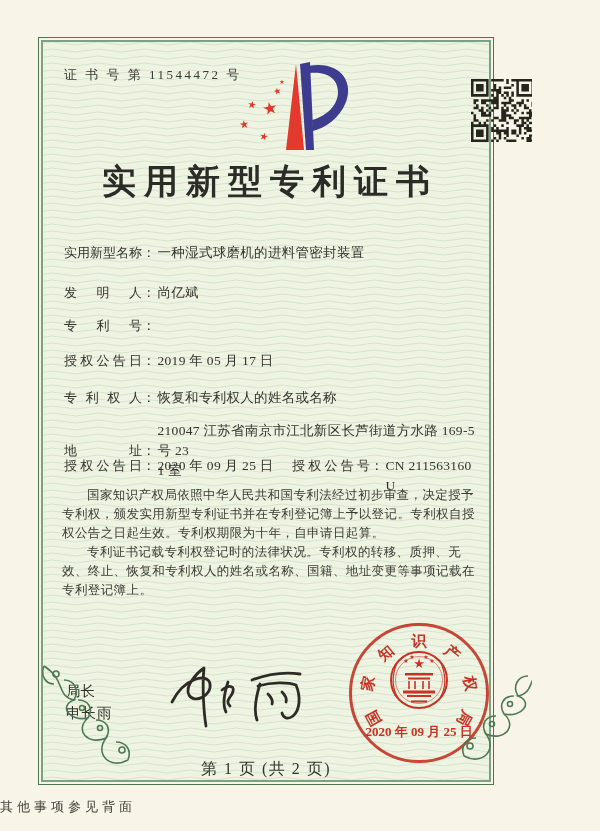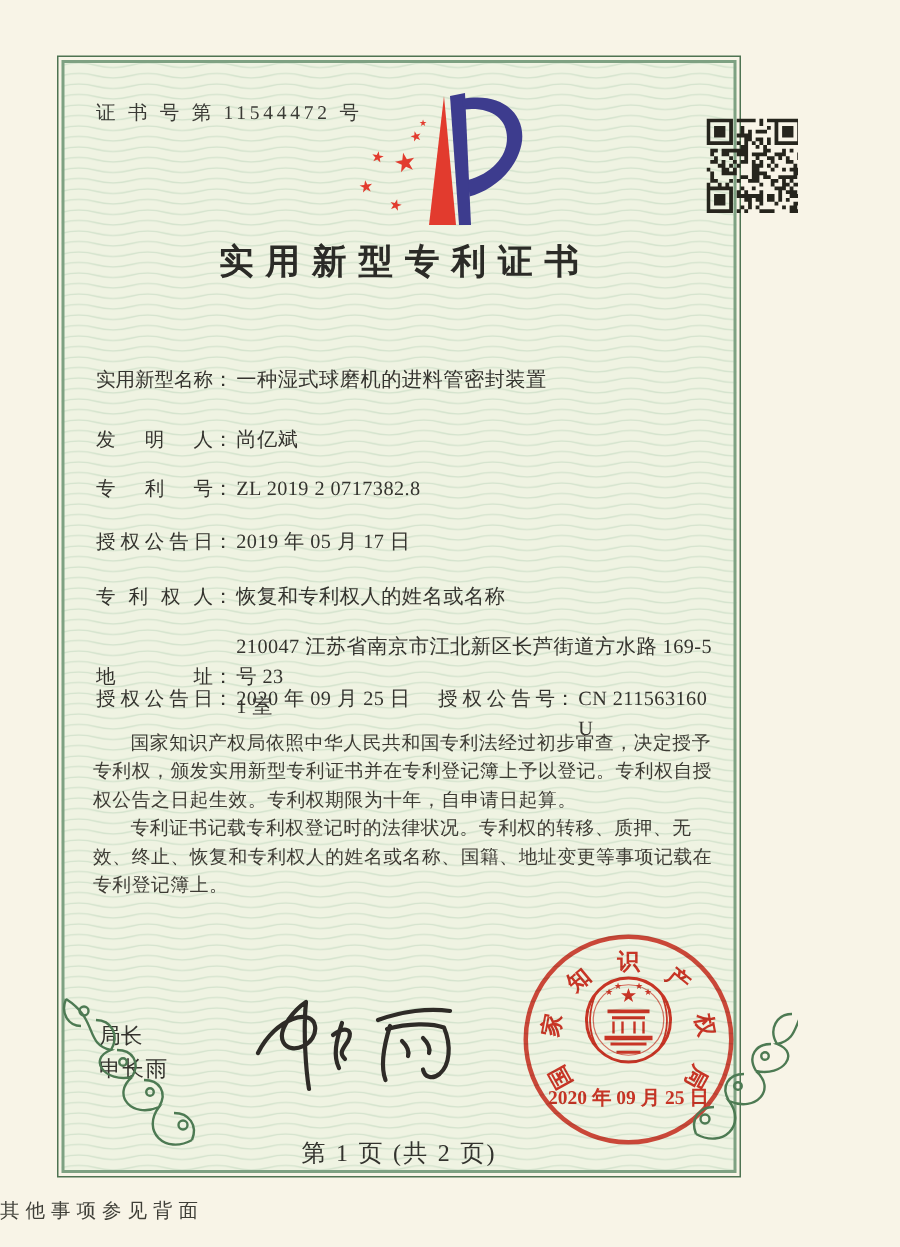--- a/index.html
+++ b/index.html
@@ -8,21 +8,21 @@
   
   .inner-bg{position:absolute;left:41px;top:40px;right:41px;bottom:49px;background:#eff3e2;}
   .inner-bg svg{position:absolute;left:0;top:0;width:100%;height:100%;}
   .frame-outer{position:absolute;left:38px;top:37px;right:38px;bottom:46px;border:1px solid #4e7352;}
   .frame-inner{position:absolute;left:41px;top:40px;right:41px;bottom:49px;border:2px solid #7ea182;}
   
   .cert-no{position:absolute;left:64px;top:66px;font-size:13px;letter-spacing:2.5px;color:#3a3a35;}
   .logo{position:absolute;left:228px;top:56px;}
   .qr{position:absolute;left:471px;top:79px;}
   .title{position:absolute;left:0;right:0;top:159px;text-align:center;text-indent:8px;
-         font-size:23px;font-weight:bold;letter-spacing:8px;color:#2b2b27;}
+         font-size:34px;font-weight:bold;letter-spacing:8px;color:#2b2b27;}
   
   .row{position:absolute;left:64px;right:56px;display:flex;align-items:center;
        font-size:13.5px;line-height:20px;color:#34332e;}
   .flabel{display:inline-block;width:78px;flex:none;text-align:justify;text-align-last:justify;font-size:13px;}
   .colon{flex:none;margin-right:2px;}
   .fvalue{white-space:pre-line;letter-spacing:0.3px;}
   .pair2{position:absolute;left:228px;top:0;display:flex;}
   
   .paras{position:absolute;left:62px;right:56px;top:486px;}
   .paras p{margin:0;text-indent:2em;font-size:12.5px;line-height:19px;letter-spacing:0.4px;color:#3d3b34;}
@@ -103,21 +103,20 @@
       <span class="fvalue">一种湿式球磨机的进料管密封装置</span>
   </div>
   <div class="row" style="top:283px">
     <span class="flabel">发明人</span>
       <span class="colon">：</span>
       <span class="fvalue">尚亿斌</span>
   </div>
   <div class="row" style="top:316px">
     <span class="flabel">专利号</span>
       <span class="colon">：</span>
-      <span class="fvalue">ZL 2019 2 0717382.8</span>
   </div>
   <div class="row" style="top:351px">
     <span class="flabel">授权公告日</span>
       <span class="colon">：</span>
       <span class="fvalue">2019 年 05 月 17 日</span>
   </div>
   <div class="row" style="top:388px">
     <span class="flabel">专利权人</span>
       <span class="colon">：</span>
       <span class="fvalue">恢复和专利权人的姓名或名称</span>

